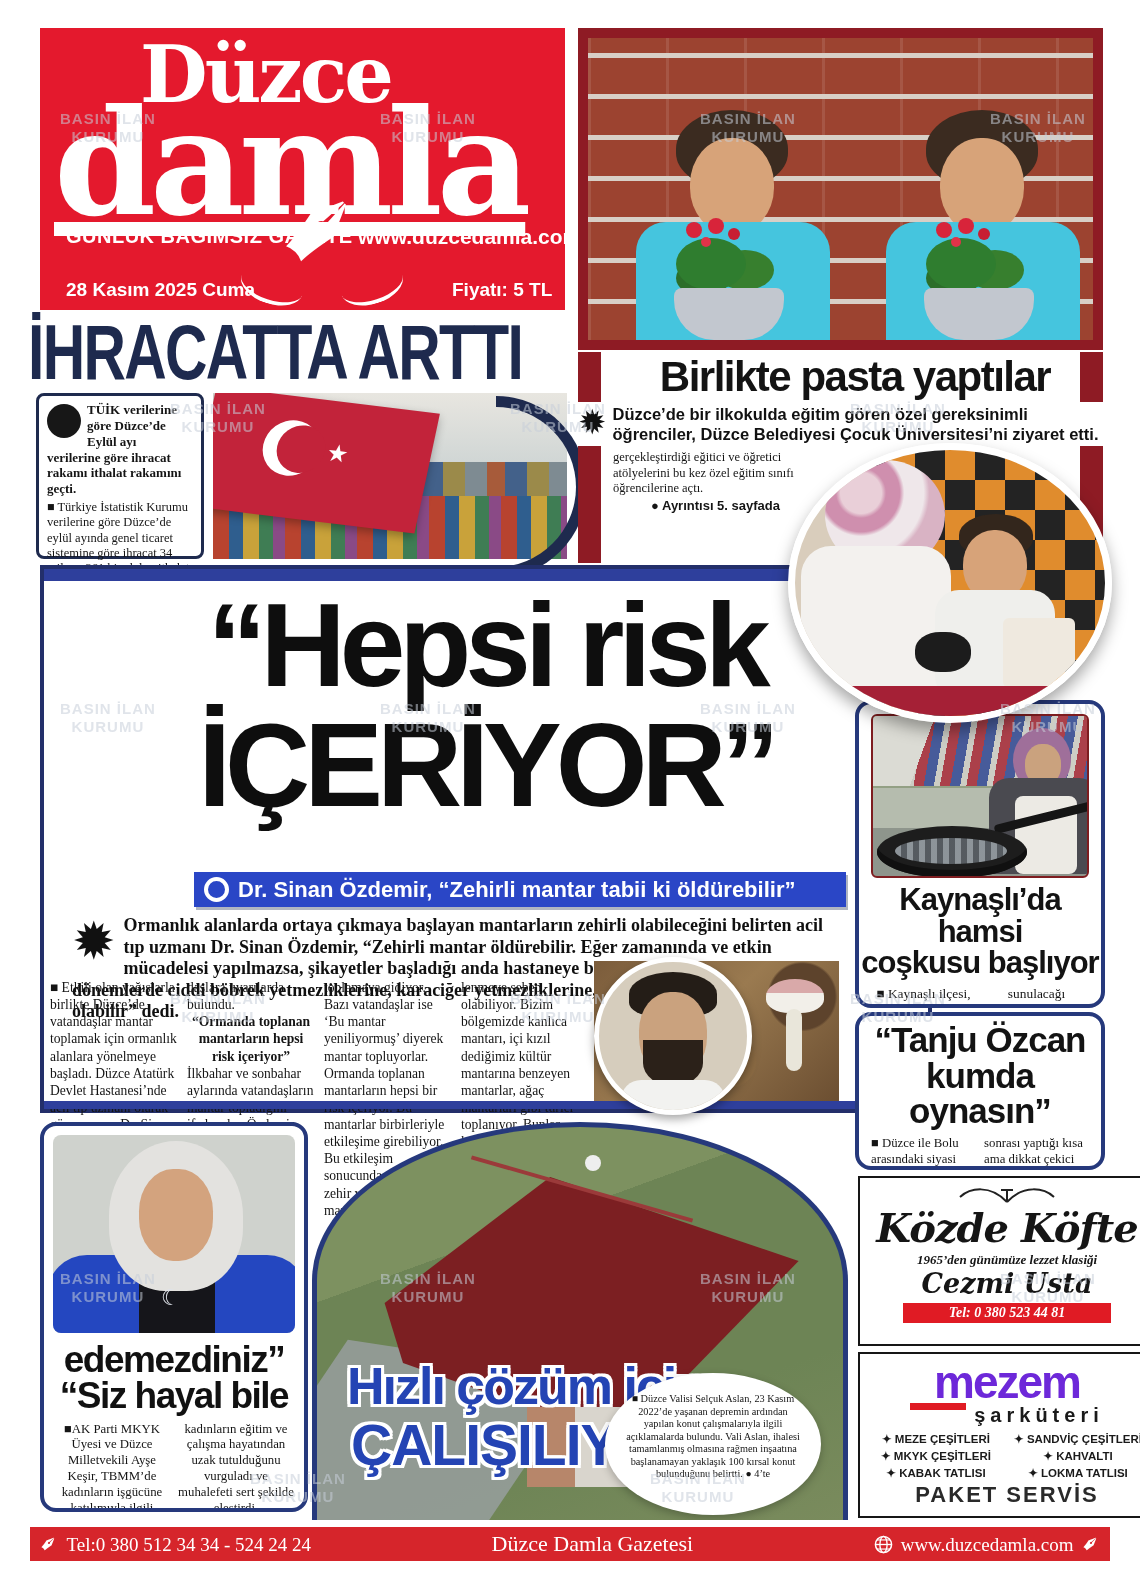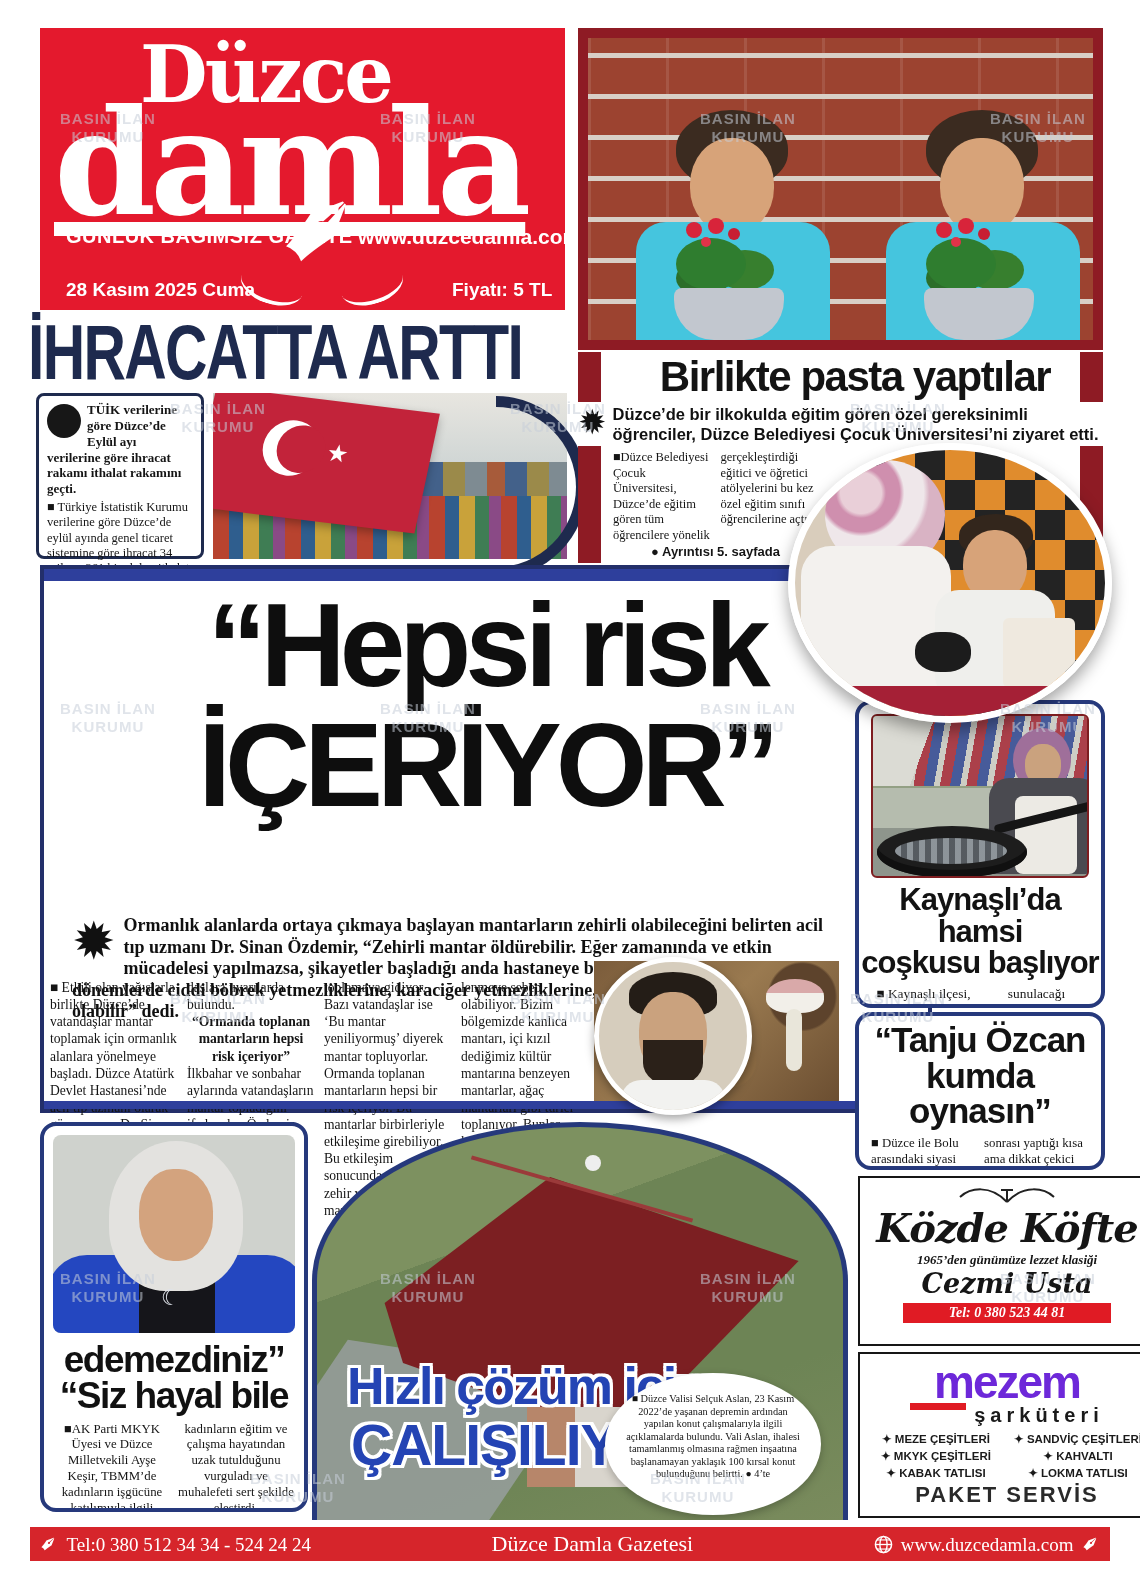--- a/index.html
+++ b/index.html
@@ -267,40 +267,43 @@
   <div class="abs bpy-row">
     <div class="bpy-block"></div>
     <div class="bpy-title">Birlikte pasta yaptılar</div>
     <div class="bpy-block"></div>
   </div>
   <div class="abs bpy-sub">
     <span class="star">✹</span><span>Düzce’de bir ilkokulda eğitim gören özel gereksinimli öğrenciler, Düzce Belediyesi Çocuk Üniversitesi’ni ziyaret etti. Çeşitli eğitim atölyelerine katılan öğrenciler keyifli ve eğlenceli anlar yaşadı.</span>
   </div>
   <div class="abs bpy-body">
     <div class="bpy-cols">
-      <div class="bpy-col">■Düzce Belediyesi Çocuk Üniversitesi, Düzce’de eğitim gören tüm öğrencilere yönelik</div>
       <div class="bpy-col">gerçekleştirdiği eğitici ve öğretici atölyelerini bu kez özel eğitim sınıfı öğrencilerine açtı.</div>
     </div>
     <div class="bpy-more">● Ayrıntısı 5. sayfada</div>
   </div>
   <div class="abs cake-circle">
     <div class="abs scarf"></div>
     <div class="abs coat1"></div>
     <div class="abs kidhair"></div>
     <div class="abs kidface"></div>
     <div class="abs coat2"></div>
     <div class="abs glove"></div>
     <div class="abs cakebox"></div>
     <div class="abs caketable"></div>
   </div>
 
   <div class="abs mainbox">
     <div class="abs mh">
       <div>“Hepsi risk</div>
       <div>İÇERİYOR”</div>
+    </div>
+    <div class="abs msub">
+      <span class="ring"></span>
+      <span class="msub-text">Dr. Sinan Özdemir, “Zehirli mantar tabii ki öldürebilir”</span>
     </div>
     <div class="abs mlead">
       <span class="star">✹</span><span>Ormanlık alanlarda ortaya çıkmaya başlayan mantarların zehirli olabileceğini belirten acil tıp uzmanı Dr. Sinan Özdemir, “Zehirli mantar öldürebilir. Eğer zamanında ve etkin mücadelesi yapılmazsa, şikayetler başladığı anda hastaneye başvurulmazsa ilerleyen dönemlerde ciddi böbrek yetmezliklerine, karaciğer yetmezliklerine, organ yetmezliklerine sebep olabilir” dedi.</span>
     </div>
     <div class="abs mcols">
       <div class="mcol">■ Etkili olan yağışlarla birlikte Düzce’de vatandaşlar mantar toplamak için ormanlık alanlara yönelmeye başladı. Düzce Atatürk Devlet Hastanesi’nde acil tıp uzmanı olarak görev yapan Dr. Sinan Özdemir, her bir mantarın zehirli olabileceğine dikkati çekerek, vatan-</div>
       <div class="mcol">
         <span>daşlara uyarılarda bulundu.</span>
         <span class="sub">“Ormanda toplanan mantarların hepsi risk içeriyor”</span>
         <span>İlkbahar ve sonbahar aylarında vatandaşların mantar topladığını ifade eden Özdemir, “Köylülerin yanı sıra bilimsel araştırma yapan insanlar da mantar</span>

